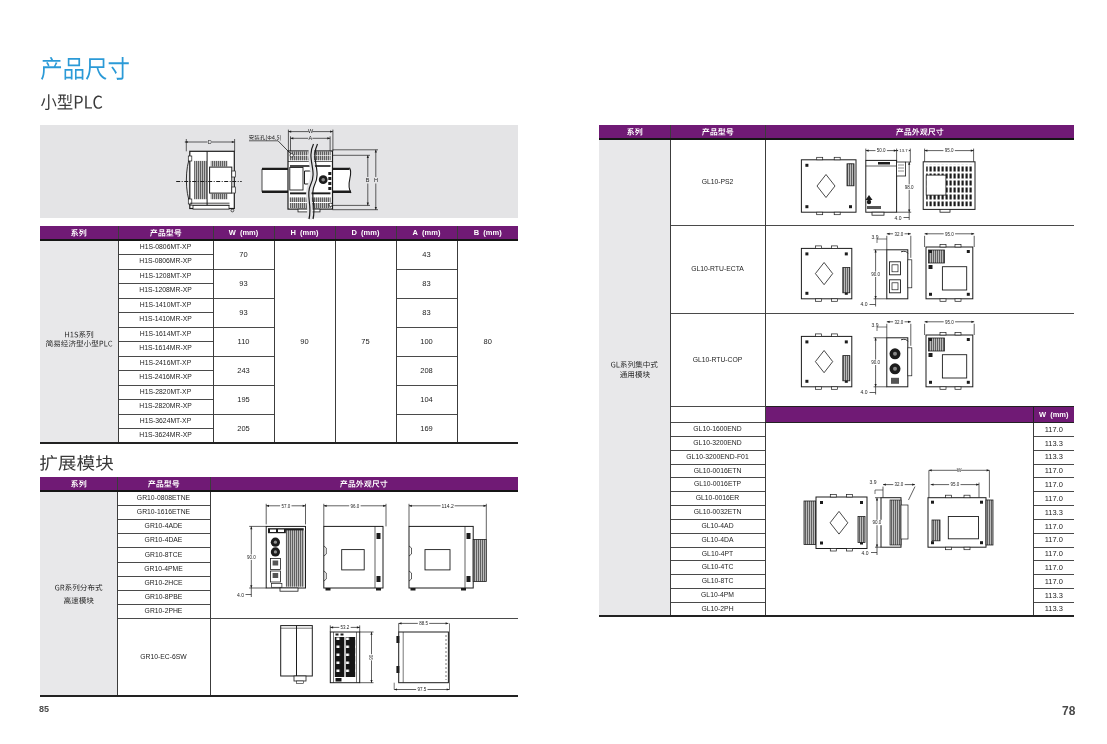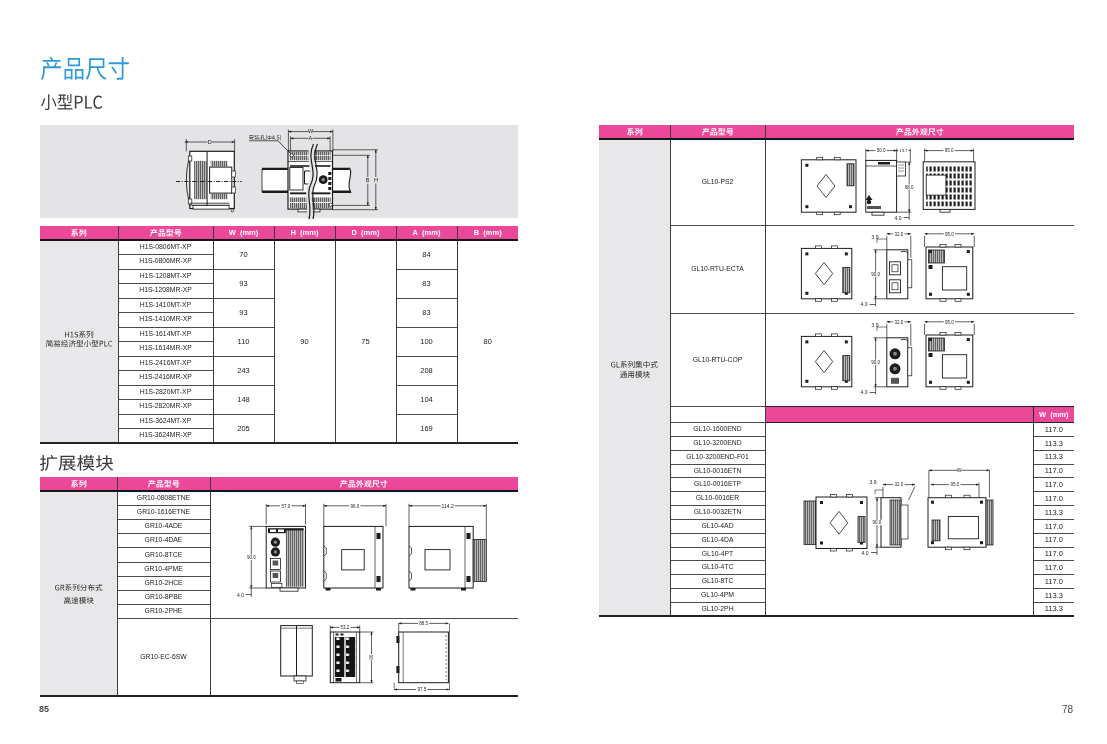--- a/index.html
+++ b/index.html
@@ -1,21 +1,21 @@
 <!DOCTYPE html>
 <html><head><meta charset="utf-8"><style>
 html,body{margin:0;padding:0}
 body{width:1107px;height:744px;position:relative;background:#ffffff;font-family:"Liberation Sans",sans-serif;overflow:hidden}
 .abs{position:absolute}
 table{border-collapse:collapse;table-layout:fixed;position:absolute}
 td{padding:0;margin:0;text-align:center;vertical-align:middle;font-size:6.8px;color:#1c1c1c;line-height:1;overflow:hidden;white-space:nowrap}
 .vb{border-left:1px solid #3c3c3c}
 .hb{border-top:1px solid #4a4a4a}
 .gray{background:#e8e8ea}
-.hdr{background:#ec4899;border-bottom:2px solid #151515}
+.hdr{background:#701a75;border-bottom:2px solid #151515}
 .hw{font-size:7.5px;font-weight:bold;color:#ffffff}
 .num{font-size:7.5px}
 svg{display:block}
 .dim{font-size:5px;fill:#1c1c1c;font-family:"Liberation Sans",sans-serif}
 .dl{stroke:#1c1c1c;stroke-width:0.7;fill:none}
 </style></head><body>
 
 <svg class="abs" style="left:41.2px;top:56.6px;overflow:visible" width="90" height="25">
     <g transform="translate(-0.785,20.844) scale(0.22432,0.24784)">
       <path d="M26.3 -61.2C29.6 -56.7 33.3 -50.6 34.8 -46.6L41.6 -49.7C40.0 -53.6 36.1 -59.6 32.8 -63.9ZM68.9 -63.4C67.1 -58.3 63.6 -51.1 60.7 -46.4H12.4V-32.7C12.4 -22.1 11.5 -7.3 3.5 3.6C5.2 4.5 8.5 7.2 9.7 8.7C18.5 -3.1 20.2 -20.6 20.2 -32.5V-39.0H92.8V-46.4H68.3C71.1 -50.6 74.3 -55.9 77.0 -60.6ZM42.5 -82.1C44.8 -79.1 47.2 -75.2 48.6 -72.0H11.0V-64.8H90.2V-72.0H57.2L57.5 -72.1C56.1 -75.5 53.0 -80.5 50.0 -84.1Z M130.2 -72.6H170.1V-53.6H130.2ZM122.9 -79.7V-46.4H177.8V-79.7ZM108.3 -35.7V8.0H115.5V2.6H136.4V7.1H143.9V-35.7ZM115.5 -4.7V-28.6H136.4V-4.7ZM154.9 -35.7V8.0H162.1V2.6H184.9V7.4H192.5V-35.7ZM162.1 -4.7V-28.6H184.9V-4.7Z M217.8 -79.2V-50.9C217.8 -34.5 216.6 -12.5 203.3 3.1C205.0 4.0 208.2 6.8 209.5 8.4C220.9 -4.9 224.5 -23.9 225.5 -39.9H251.4C257.8 -16.5 269.8 0.2 290.6 7.8C291.7 5.6 294.0 2.6 295.8 0.9C276.5 -5.1 264.8 -20.0 259.1 -39.9H286.1V-79.2ZM225.8 -71.8H278.4V-47.2H225.8V-50.9Z M316.7 -41.4C324.1 -33.7 331.9 -23.0 335.0 -15.9L341.8 -20.2C338.5 -27.4 330.4 -37.8 323.0 -45.3ZM363.4 -84.0V-62.7H305.2V-55.3H363.4V-3.2C363.4 -0.8 362.6 -0.1 360.2 0.0C357.5 0.0 348.8 0.1 339.5 -0.2C340.8 2.1 342.4 5.8 342.9 8.2C353.7 8.2 361.4 8.0 365.5 6.7C369.7 5.4 371.3 3.0 371.3 -3.2V-55.3H394.9V-62.7H371.3V-84.0Z" fill="#2b9ad7"></path>
@@ -576,21 +576,21 @@
         <td class="hdr vb hw">D&nbsp;&nbsp;(mm)</td>
         <td class="hdr vb hw">A&nbsp;&nbsp;(mm)</td>
         <td class="hdr vb hw">B&nbsp;&nbsp;(mm)</td>
       </tr>
 <tr style="height:14.5px">
         <td class="gray" rowspan="14"></td>
         <td class="vb">H1S-0806MT-XP</td>
         <td class="vb num" rowspan="2">70</td>
         <td class="vb num" rowspan="14">90</td>
         <td class="vb num" rowspan="14">75</td>
-        <td class="vb num" rowspan="2">84</td>
+        <td class="vb num" rowspan="2">43</td>
         <td class="vb num" rowspan="14">80</td>
       </tr>
       <tr style="height:14.5px">
         <td class="vb hb">H1S-0806MR-XP</td>
       </tr>
       <tr style="height:14.5px">
         <td class="vb hb">H1S-1208MT-XP</td>
         <td class="vb hb num" rowspan="2">93</td>
         <td class="vb hb num" rowspan="2">83</td>
       </tr>
@@ -616,21 +616,21 @@
       <tr style="height:14.5px">
         <td class="vb hb">H1S-2416MT-XP</td>
         <td class="vb hb num" rowspan="2">243</td>
         <td class="vb hb num" rowspan="2">208</td>
       </tr>
       <tr style="height:14.5px">
         <td class="vb hb">H1S-2416MR-XP</td>
       </tr>
       <tr style="height:14.5px">
         <td class="vb hb">H1S-2820MT-XP</td>
-        <td class="vb hb num" rowspan="2">148</td>
+        <td class="vb hb num" rowspan="2">195</td>
         <td class="vb hb num" rowspan="2">104</td>
       </tr>
       <tr style="height:14.5px">
         <td class="vb hb">H1S-2820MR-XP</td>
       </tr>
       <tr style="height:14.5px">
         <td class="vb hb">H1S-3624MT-XP</td>
         <td class="vb hb num" rowspan="2">205</td>
         <td class="vb hb num" rowspan="2">169</td>
       </tr>
@@ -743,21 +743,21 @@
   </svg>
 
 <svg class="abs" style="left:63.6px;top:596.5px;overflow:visible" width="32" height="9">
     <g transform="translate(-0.448,6.407) scale(1.0,1)">
       <path d="M2.2 -4.2H5.5V-3.6H2.2ZM1.6 -4.7V-3.1H6.1V-4.7ZM3.4 -6.3 3.6 -5.6H0.4V-5.1H7.1V-5.6H4.2C4.1 -5.8 4.0 -6.2 3.9 -6.4ZM0.7 -2.7V0.6H1.3V-2.2H6.3V0.0C6.3 0.1 6.3 0.1 6.2 0.1C6.1 0.1 5.7 0.1 5.4 0.1C5.5 0.2 5.6 0.4 5.6 0.5C6.1 0.5 6.4 0.5 6.6 0.5C6.8 0.4 6.9 0.3 6.9 0.0V-2.7ZM2.1 -1.8V0.2H2.7V-0.2H5.4V-1.8ZM2.7 -1.4H4.8V-0.6H2.7Z M8.1 -5.8C8.5 -5.4 9.1 -4.8 9.3 -4.5L9.8 -4.8C9.5 -5.2 9.0 -5.7 8.5 -6.1ZM9.6 -3.7H8.0V-3.1H9.1V-0.8C8.7 -0.6 8.3 -0.3 7.9 0.1L8.3 0.5C8.7 0.1 9.1 -0.3 9.4 -0.3C9.5 -0.3 9.8 -0.1 10.1 0.1C10.6 0.4 11.3 0.5 12.2 0.5C12.9 0.5 14.2 0.4 14.8 0.4C14.8 0.2 14.9 -0.0 14.9 -0.2C14.2 -0.1 13.0 -0.1 12.2 -0.1C11.4 -0.1 10.7 -0.1 10.2 -0.4C9.9 -0.5 9.8 -0.7 9.6 -0.7ZM10.9 -4.0H12.1V-3.0H10.9ZM12.6 -4.0H13.9V-3.0H12.6ZM12.1 -6.4V-5.6H10.0V-5.1H12.1V-4.5H10.3V-2.6H11.8C11.4 -1.9 10.6 -1.3 9.9 -1.0C10.0 -0.9 10.2 -0.7 10.3 -0.6C10.9 -0.9 11.6 -1.5 12.1 -2.2V-0.4H12.6V-2.1C13.3 -1.7 13.9 -1.1 14.3 -0.7L14.7 -1.1C14.2 -1.5 13.5 -2.1 12.8 -2.6H14.4V-4.5H12.6V-5.1H14.8V-5.6H12.6V-6.4Z M18.8 -3.2H21.4V-2.6H18.8ZM18.8 -4.1H21.4V-3.6H18.8ZM20.8 -6.4V-5.8H19.6V-6.4H19.1V-5.8H17.9V-5.3H19.1V-4.7H19.6V-5.3H20.8V-4.7H21.3V-5.3H22.4V-5.8H21.3V-6.4ZM18.3 -4.6V-2.2H19.8C19.8 -2.0 19.7 -1.8 19.7 -1.6H17.8V-1.1H19.5C19.2 -0.5 18.7 -0.1 17.6 0.2C17.7 0.3 17.8 0.5 17.9 0.6C19.2 0.3 19.8 -0.3 20.1 -1.1C20.5 -0.2 21.2 0.3 22.2 0.6C22.3 0.5 22.4 0.3 22.5 0.1C21.7 -0.0 21.0 -0.5 20.7 -1.1H22.4V-1.6H20.3C20.3 -1.8 20.3 -2.0 20.4 -2.2H22.0V-4.6ZM16.5 -6.4V-4.9H15.6V-4.4H16.5V-4.4C16.3 -3.3 15.9 -2.1 15.4 -1.5C15.5 -1.4 15.7 -1.1 15.7 -0.9C16.0 -1.4 16.3 -2.1 16.5 -2.8V0.6H17.1V-3.3C17.3 -2.9 17.5 -2.4 17.6 -2.2L18.0 -2.6C17.9 -2.8 17.3 -3.8 17.1 -4.1V-4.4H17.9V-4.9H17.1V-6.4Z M28.9 -2.9H27.8C27.8 -3.2 27.8 -3.4 27.8 -3.7V-4.6H28.9ZM27.2 -6.3V-5.1H25.9V-4.6H27.2V-3.7C27.2 -3.4 27.2 -3.2 27.2 -2.9H25.6V-2.3H27.1C26.9 -1.4 26.4 -0.5 25.0 0.2C25.1 0.3 25.3 0.5 25.4 0.6C26.8 -0.1 27.4 -1.1 27.6 -2.1C28.0 -0.8 28.7 0.1 29.8 0.6C29.8 0.5 30.0 0.2 30.2 0.1C29.1 -0.3 28.5 -1.2 28.1 -2.3H30.0V-2.9H29.5V-5.1H27.8V-6.3ZM23.1 -1.2 23.3 -0.7C24.0 -1.0 24.8 -1.3 25.6 -1.7L25.5 -2.2L24.7 -1.9V-4.0H25.5V-4.6H24.7V-6.3H24.1V-4.6H23.2V-4.0H24.1V-1.6C23.7 -1.5 23.4 -1.3 23.1 -1.2Z" fill="#2a2a2a"></path>
     </g>
   </svg>
 
 <div class="abs" style="left:39px;top:704px;font-size:9px;font-weight:bold;color:#4a4a4a">85</div>
 
-<div class="abs" style="left:1062px;top:704px;font-size:10px;font-weight:normal;color:#4a4a4a">78</div>
+<div class="abs" style="left:1062px;top:704px;font-size:12px;font-weight:bold;color:#4a4a4a">78</div>
 
 <table style="left:599px;top:125px;width:475px;border-bottom:2px solid #222">
 <colgroup>
       <col style="width:71px">
       <col style="width:95px">
       <col style="width:268px">
       <col style="width:41px">
     </colgroup>
 <tbody>
       <tr style="height:13.5px">

